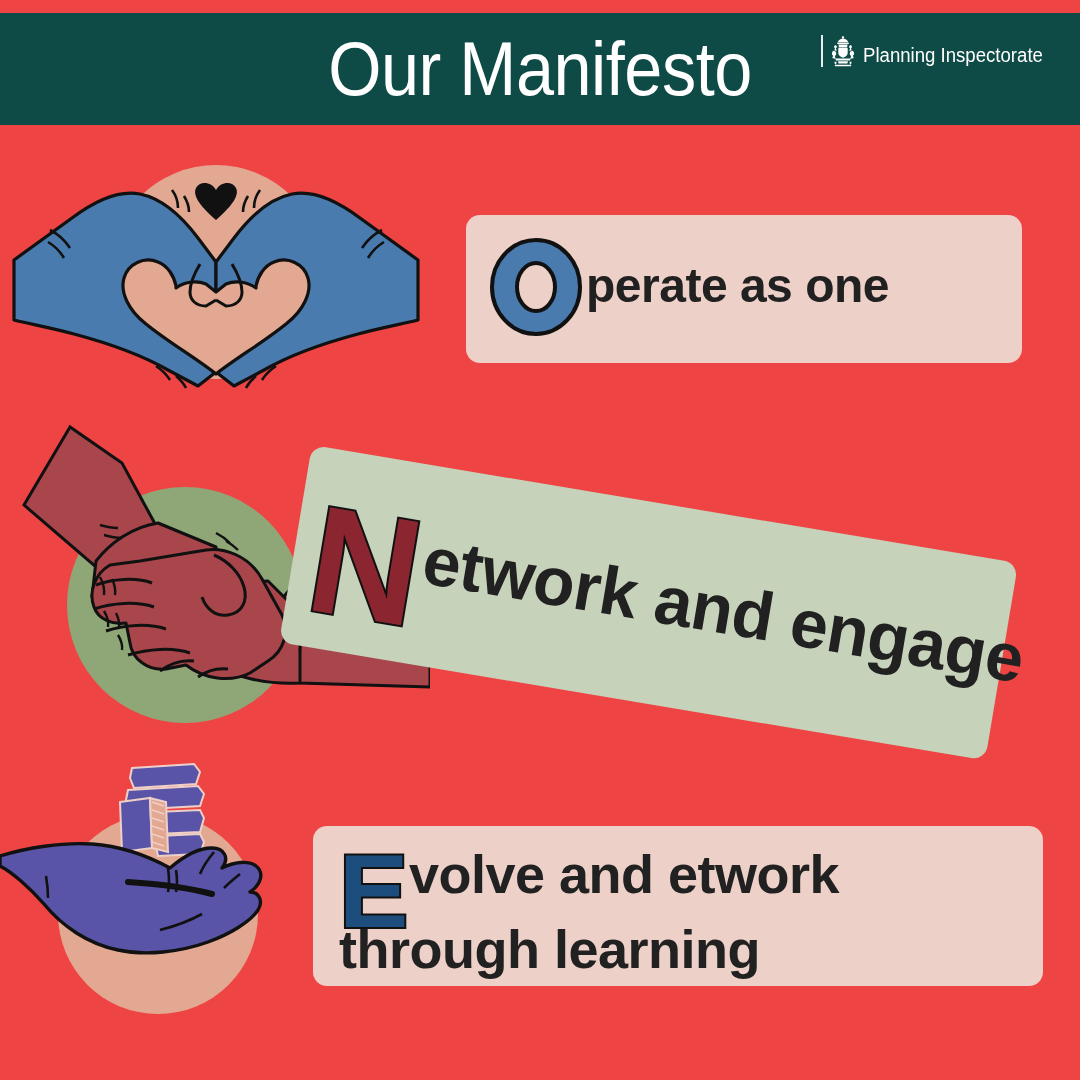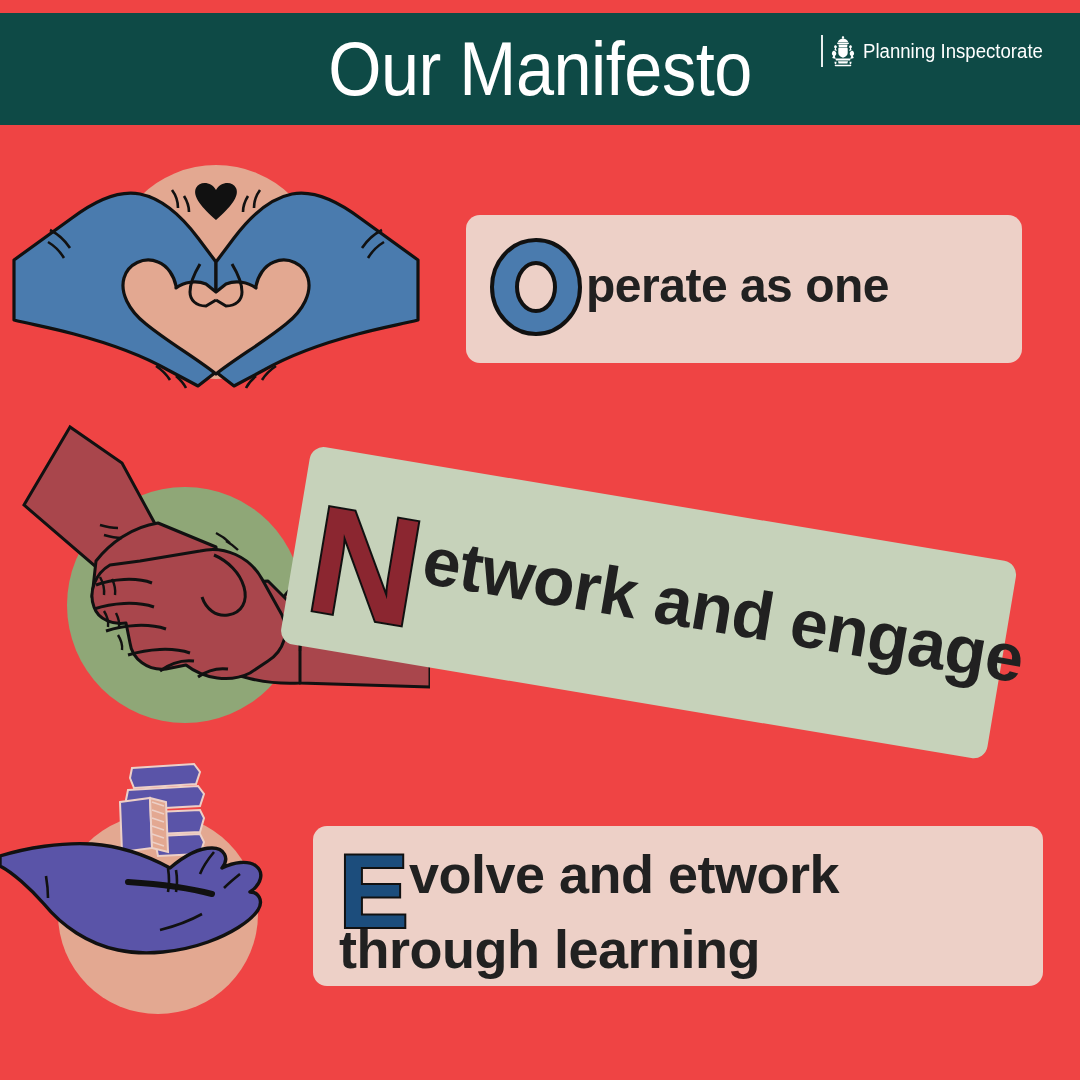--- a/index.html
+++ b/index.html
@@ -25,21 +25,21 @@
     font-weight:400;
     font-size:76px;
     letter-spacing:-0.5px;
     line-height:104px;
     transform:scaleX(0.90);
     transform-origin:50% 50%;
     white-space:nowrap;
   }
   .logo{
     position:absolute;right:24px;top:22px;
-    display:flex;align-items:center;gap:5px;
+    display:flex;align-items:flex-end;gap:5px;
   }
   .logo-rule{width:2px;height:32px;background:#e9efee;display:block;}
   .crest{width:30px;height:32px;display:block;}
   .logo-text{
     color:#ffffff;font-size:20px;font-weight:400;white-space:nowrap;
     font-family:"Liberation Sans", sans-serif;
     transform:scaleX(0.93);transform-origin:left center;
   }
 
   

